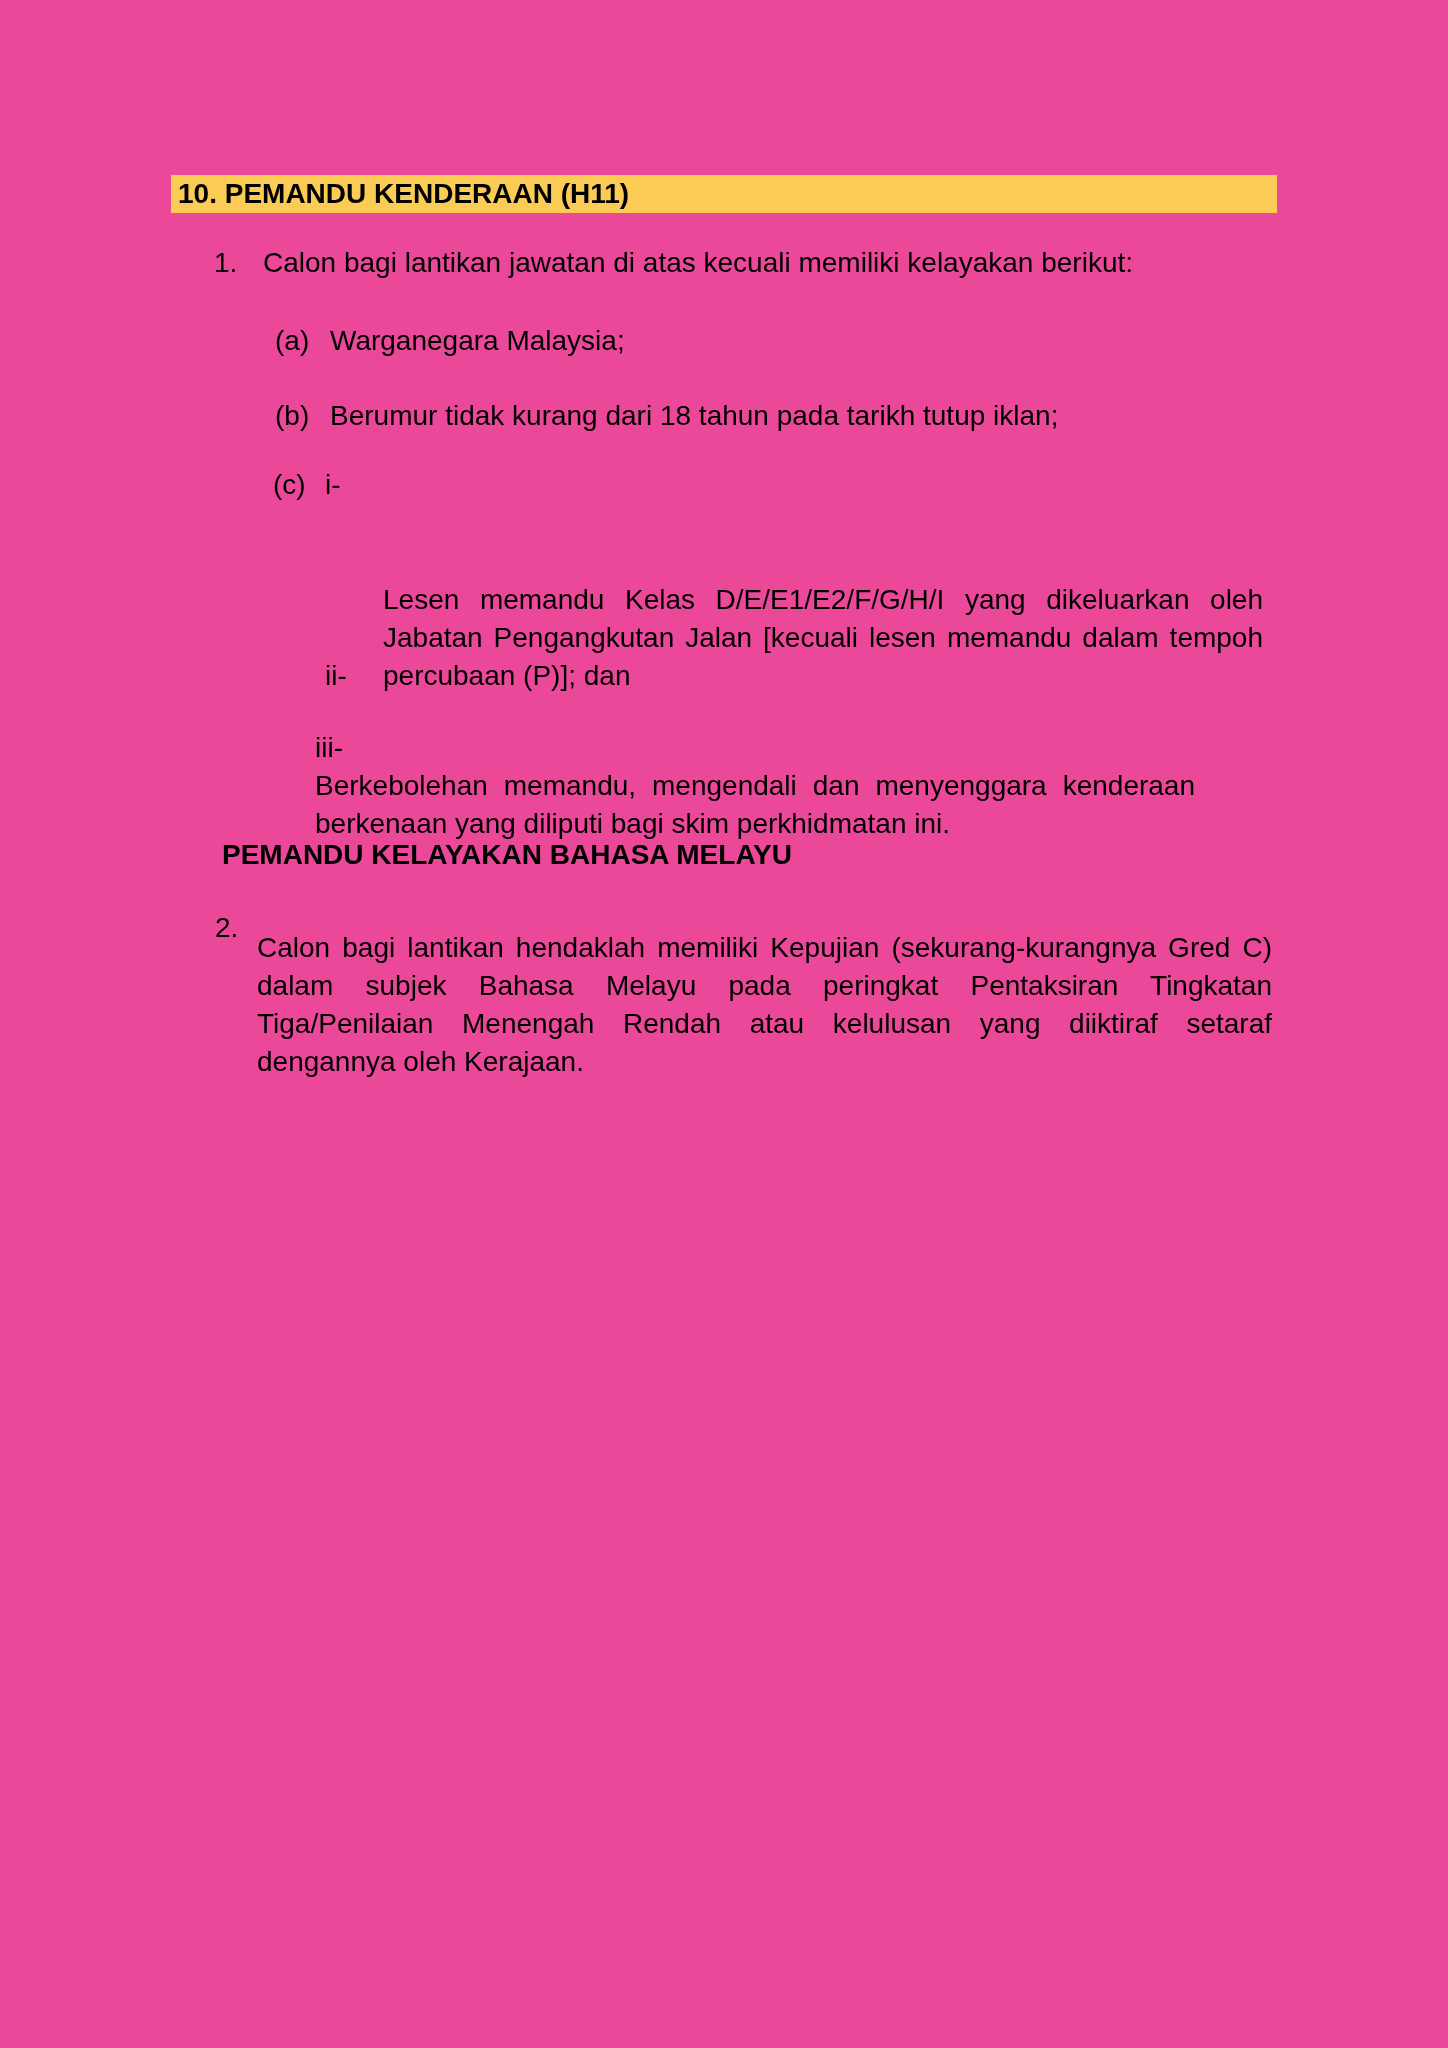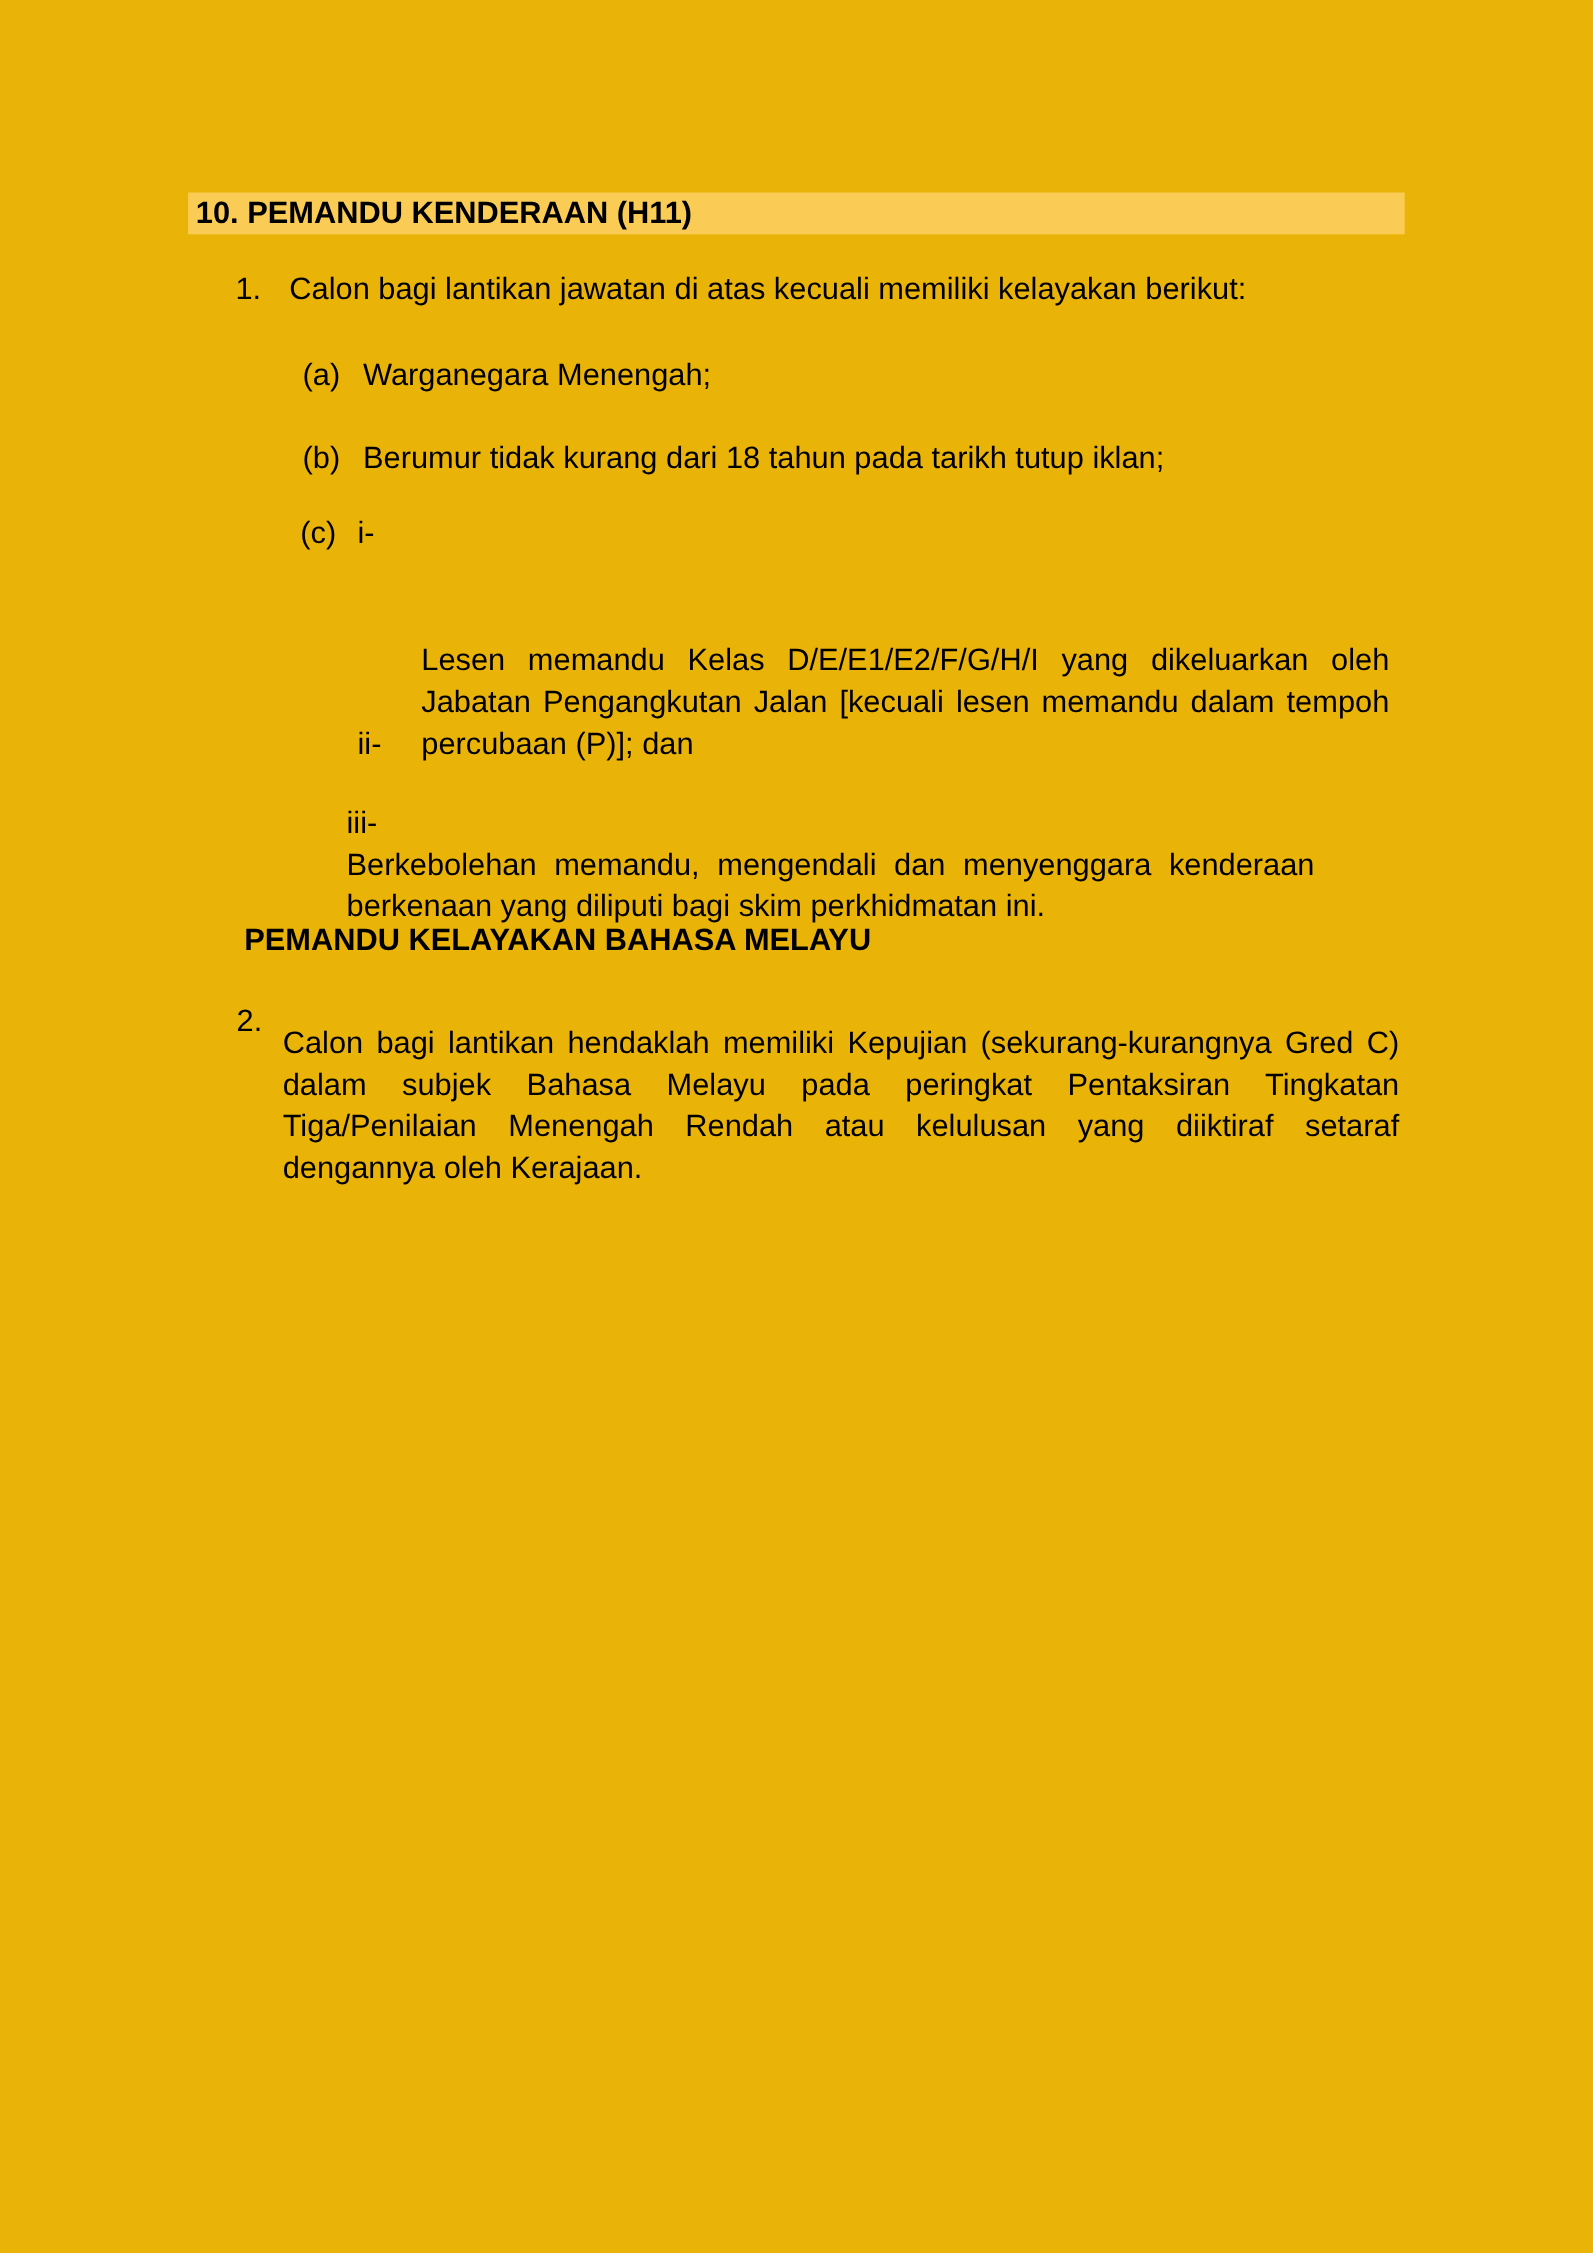--- a/index.html
+++ b/index.html
@@ -4,21 +4,21 @@
 <style>
   html, body {
     margin: 0;
     padding: 0;
     background: #ffffff;
   }
   .page {
     position: relative;
     width: 1448px;
     height: 2048px;
-    background: #eab308;
+    background: #ec4899;
     font-family: "Liberation Sans", sans-serif;
     font-size: 28px;
     line-height: 38px;
     color: #000000;
     overflow: hidden;
   }
   .hl-bar {
     position: absolute;
     left: 171px;
     top: 175px;
@@ -64,21 +64,21 @@
     <span>10. PEMANDU KENDERAAN (H11)</span>
   </div>
 
   <div class="row" style="left:214px; top:244px;">
     <span class="lbl w49">1.</span>
     <span class="txt">Calon bagi lantikan jawatan di atas kecuali memiliki kelayakan berikut:</span>
   </div>
 
   <div class="row" style="left:275px; top:322px;">
     <span class="lbl w55">(a)</span>
-    <span class="txt">Warganegara Menengah;</span>
+    <span class="txt">Warganegara Malaysia;</span>
   </div>
 
   <div class="row" style="left:275px; top:397px;">
     <span class="lbl w55">(b)</span>
     <span class="txt">Berumur tidak kurang dari 18 tahun pada tarikh tutup iklan;</span>
   </div>
 
   <div class="row" style="left:273px; top:466px;">
     <span class="lbl w52">(c)</span>
     <span class="lbl w58">i-</span>

